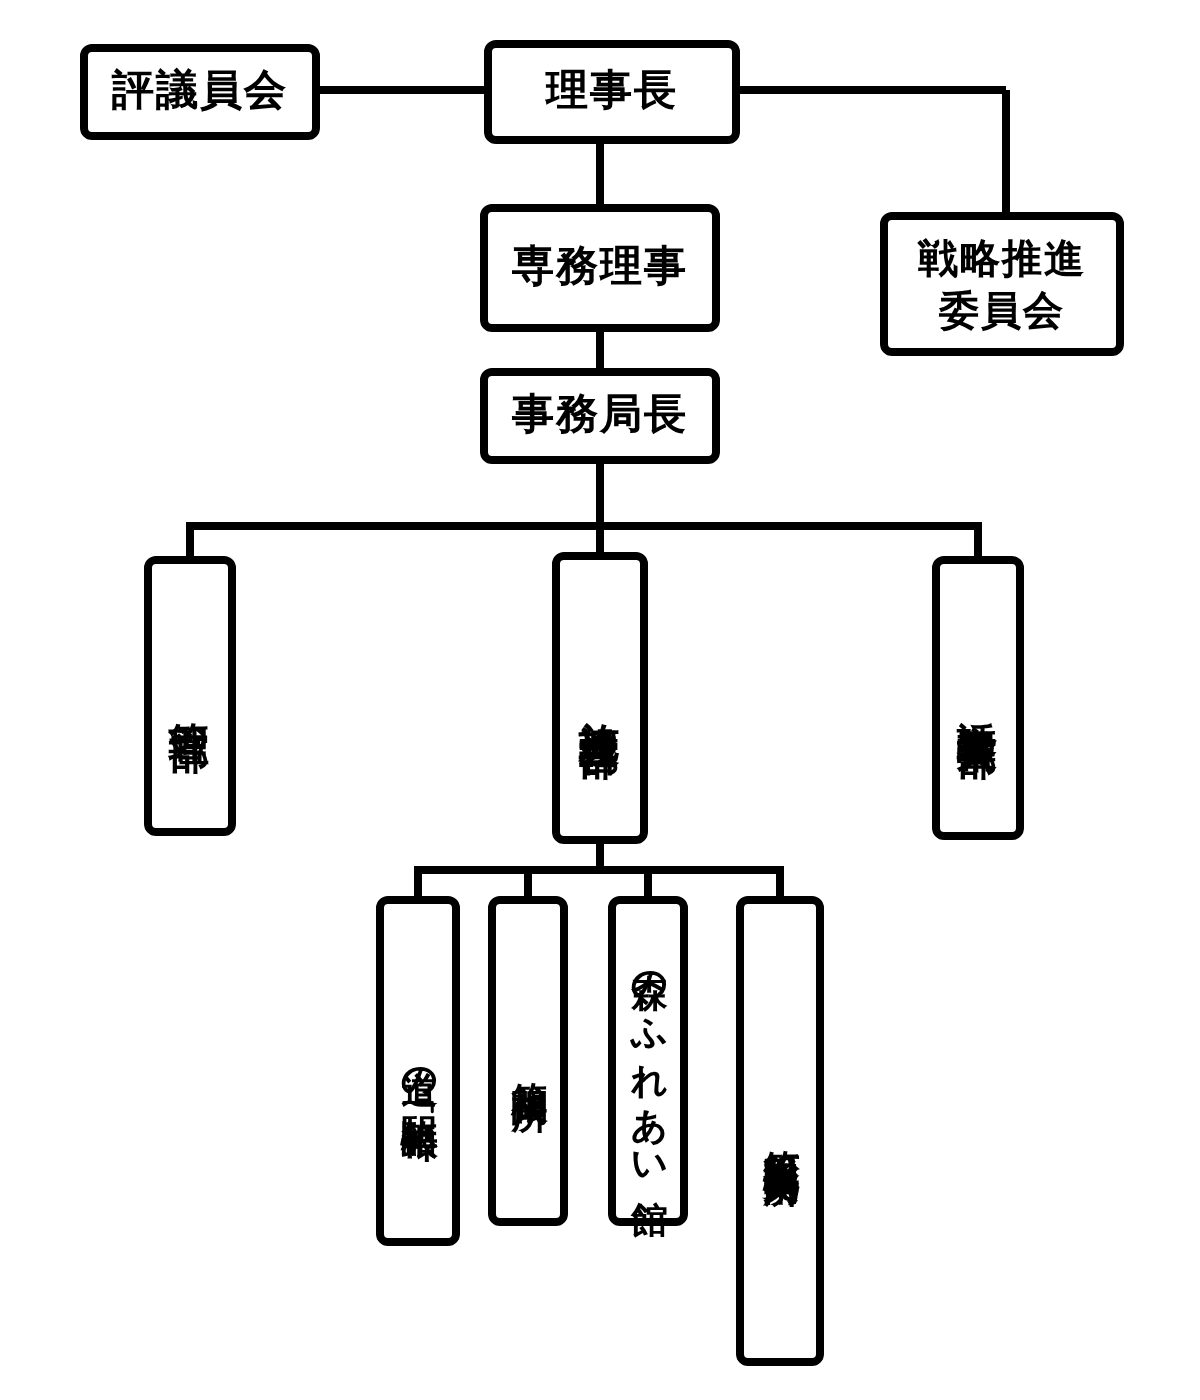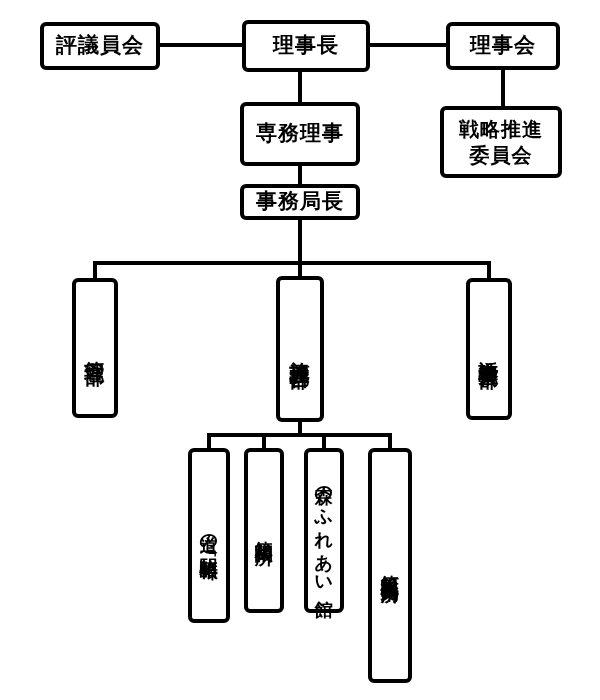--- a/index.html
+++ b/index.html
@@ -37,21 +37,21 @@
     letter-spacing: 2px;
   }
 
   
   .n-council   { left: 40px;  top: 22px;  width: 120px; height: 48px; }
   .n-president { left: 242px; top: 20px;  width: 128px; height: 52px; }
   .n-board     { left: 446px; top: 22px;  width: 114px; height: 48px; }
   .n-strategy  { left: 440px; top: 106px; width: 122px; height: 72px;
                  font-size: 20px; padding: 12px 13px; }
   .n-executive { left: 240px; top: 102px; width: 120px; height: 64px; }
-  .n-secretary { left: 240px; top: 184px; width: 120px; height: 36px; }
+  .n-secretary { left: 240px; top: 184px; width: 120px; height: 48px; }
   .n-admin     { left: 72px;  top: 278px; width: 46px;  height: 140px; }
   .n-facility  { left: 276px; top: 276px; width: 48px;  height: 146px; }
   .n-sales     { left: 466px; top: 278px; width: 46px;  height: 142px; }
   .n-michinoeki{ left: 188px; top: 448px; width: 42px;  height: 175px; font-size: 18px; letter-spacing: 1px; }
   .n-sekisho   { left: 244px; top: 448px; width: 40px;  height: 165px; font-size: 18px; }
   .n-fureai    { left: 304px; top: 448px; width: 40px;  height: 165px; font-size: 18px; }
   .n-info      { left: 368px; top: 448px; width: 44px;  height: 235px; font-size: 18px; letter-spacing: 1px; }
 
   
   .l-top        { left: 100px; top: 43px;  width: 403px; height: 4px; }
@@ -80,21 +80,20 @@
   <div class="line l-drop-sales"></div>
   <div class="line l-facility-o"></div>
   <div class="line l-branch2"></div>
   <div class="line l-drop-m"></div>
   <div class="line l-drop-s"></div>
   <div class="line l-drop-f"></div>
   <div class="line l-drop-i"></div>
 
   <div class="node h-text n-council">評議員会</div>
   <div class="node h-text n-president">理事長</div>
-  <div class="node h-text n-board">理事会</div>
   <div class="node h-text n-strategy">戦略推進委員会</div>
   <div class="node h-text n-executive">専務理事</div>
   <div class="node h-text n-secretary">事務局長</div>
 
   <div class="node v-text n-admin">管理部</div>
   <div class="node v-text n-facility">施設運営部</div>
   <div class="node v-text n-sales">誘客営業部</div>
 
   <div class="node v-text n-michinoeki">道の駅「箱根峠」</div>
   <div class="node v-text n-sekisho">箱根関所</div>

